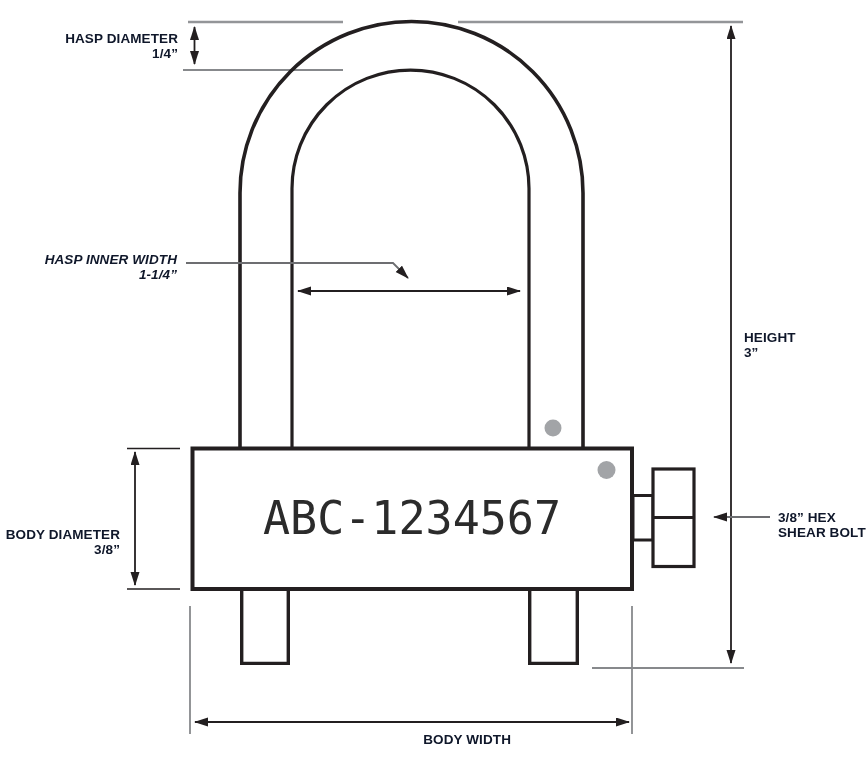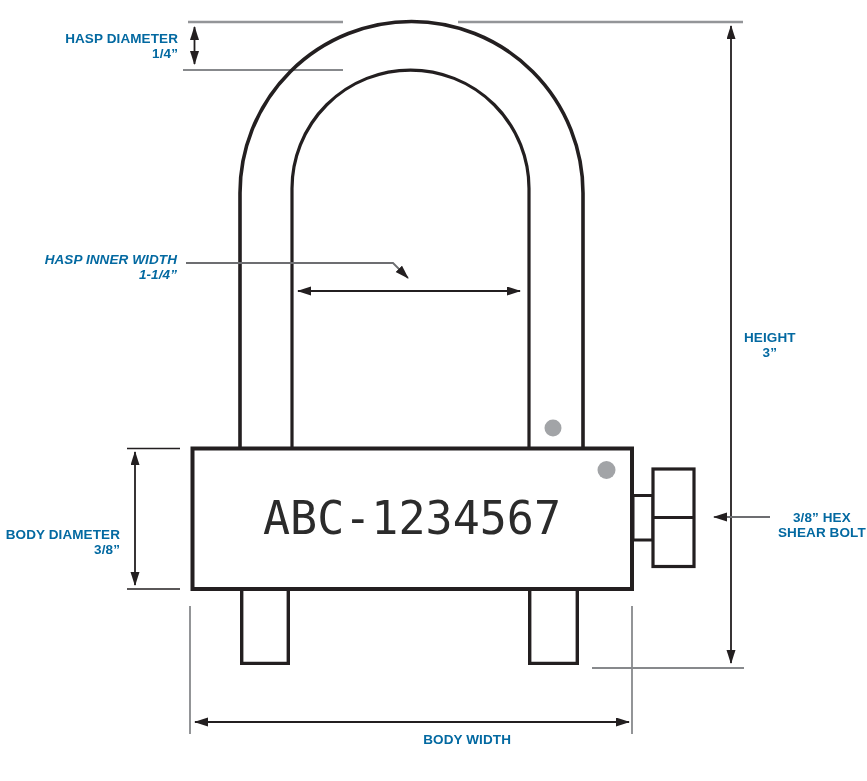--- a/index.html
+++ b/index.html
@@ -14,25 +14,25 @@
     overflow: hidden;
   }
   #drawing { position: absolute; left: 0; top: 0; }
 
   .dim-label {
     position: absolute;
     font-size: 13.5px;
     font-weight: 700;
     line-height: 15px;
     letter-spacing: 0.1px;
-    color: #0369a1;
+    color: #0f172a;
     white-space: nowrap;
   }
   .align-right { text-align: right; }
-  .align-left  { text-align: center; }
+  .align-left  { text-align: left; }
   .align-center{ text-align: center; }
 
   #hasp-diameter-label    { right: 689px; top: 31px;  }
   #hasp-inner-width-label { right: 690px; top: 252px; font-style: italic; }
   #body-diameter-label    { right: 747px; top: 527px; }
   #height-label           { left: 744px;  top: 330px; }
   #shear-bolt-label       { left: 778px;  top: 510px; }
   #body-width-label       { left: 311px;  top: 732px; width: 200px; text-align: right; }
 
   #engraving {

